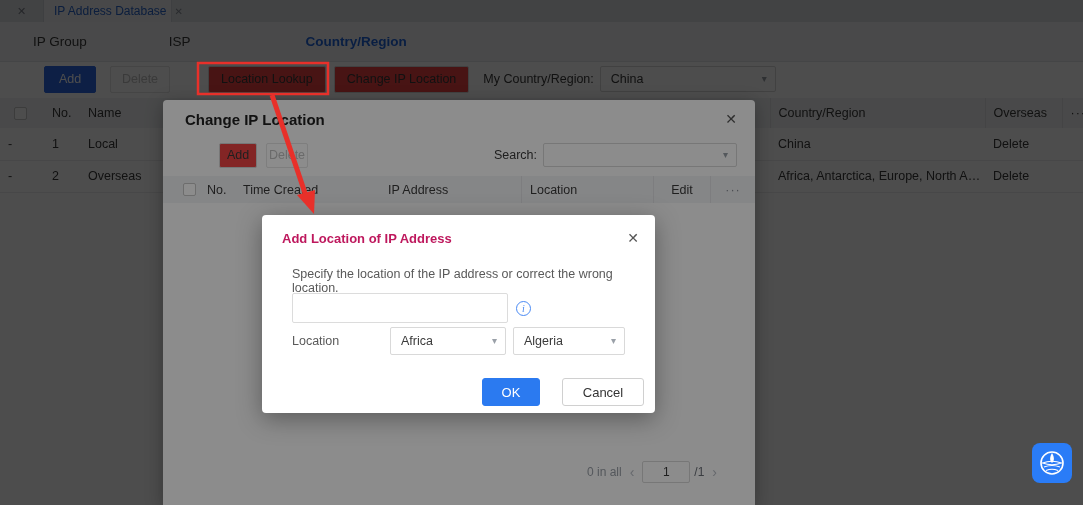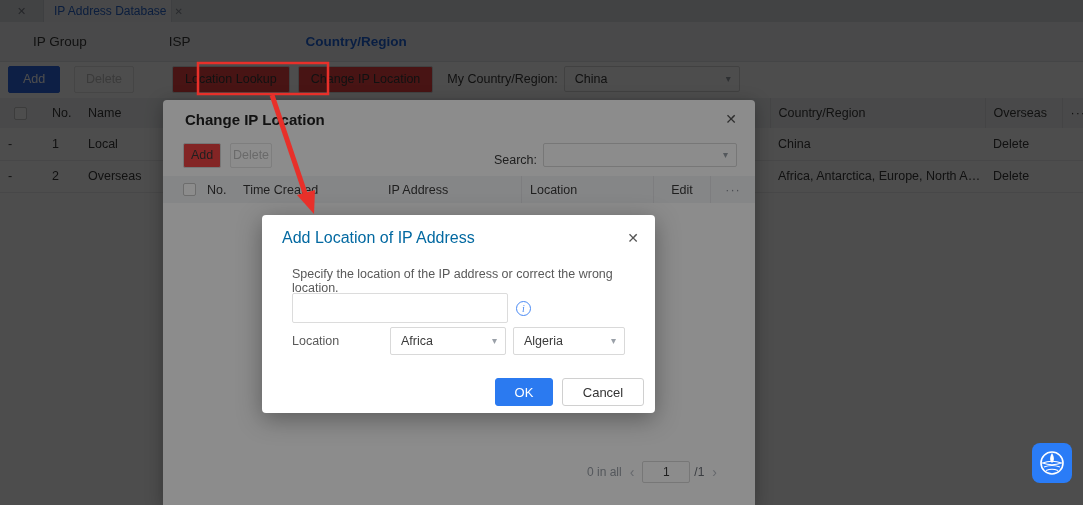--- a/index.html
+++ b/index.html
@@ -22,21 +22,21 @@
 
   .navrow { height:40px; background:#f4f5f7; display:flex; align-items:center;
     border-bottom:1px solid #e4e6ea; }
   .nav-item { font-size:13.5px; color:#3a3a3a; cursor:default; }
   .nav-ipgroup { margin-left:33px; }
   .nav-isp { margin-left:82px; }
   .nav-country { margin-left:115px; color:#2266dd; font-weight:bold; }
 
   .toolbar { height:34px; display:flex; align-items:center; padding-left:8px; }
   .btn { font-size:12.5px; border-radius:2px; display:inline-flex; align-items:center;
-    justify-content:center; height:27px; padding:0 12px; white-space:nowrap; }
+    justify-content:center; height:27px; padding:0 12px; white-space:nowrap;margin-left:36px; }
   .btn-primary { background:#2e6be6; color:#fff; border:1px solid #2e6be6; width:52px; }
   .btn-plain { background:#ef4444; color:#3a3a3a; border:1px solid #d9d9d9; }
   .btn-disabled { background:#fff; color:#c2c2c2; border:1px solid #e5e5e5; }
   .tb-del { margin-left:14px; width:60px; }
   .tb-ll { margin-left:38px; }
   .tb-cil { margin-left:8px; }
   .tb-udb { margin-left:8px; }
   .myregion { display:flex; align-items:center; margin-left:14px; }
   .myregion .lab { font-size:12.5px; color:#3a3a3a; }
   .combo { position:relative; border:1px solid #d9d9d9; border-radius:2px; background:#fff;
@@ -66,21 +66,21 @@
   
   .modal1 { position:absolute; left:163px; top:100px; width:592px; height:405px;
     background:#fff; z-index:20; border-radius:4px 4px 0 0;
     box-shadow:0 4px 18px rgba(0,0,0,0.3); }
   .modal1 .hdr { height:38px; display:flex; align-items:center; padding:0 18px 0 22px; }
   .modal1 .hdr .title { font-size:15px; font-weight:bold; color:#222; flex:1; }
   .modal-x { color:#555; font-size:14px; line-height:1; cursor:default; }
   .modal1 .tbar { height:34px; display:flex; align-items:center; padding:0 18px 0 20px; }
   .m1-add { width:38px; height:25px; }
   .m1-del { width:42px; height:25px; margin-left:9px; }
-  .m1-search { margin-left:auto; display:flex; align-items:flex-end; }
+  .m1-search { margin-left:auto; display:flex; align-items:center; }
   .m1-search .lab { font-size:12.5px; color:#3a3a3a; margin-right:6px; }
   .search-combo { width:194px; height:24px; }
   .m1-thead { margin:4px 0 0 0; height:27px; display:flex; align-items:center;
     background:#f3f4f6; font-size:12.5px; color:#3a3a3a; }
   .m1-thead .c { height:100%; display:flex; align-items:center; }
   .c-chk { width:44px; padding-left:20px; }
   .c-no { width:36px; }
   .c-time { width:145px; }
   .c-ip { width:133px; }
   .c-loc { width:132px; padding-left:8px; }
@@ -94,37 +94,37 @@
   .pg-input { width:48px; height:22px; border:1px solid #d9d9d9; border-radius:2px;
     text-align:center; font-size:12px; color:#3a3a3a;
     font-family:"Liberation Sans",sans-serif; }
   .pg-of { color:#6a6f77; margin-left:4px; }
 
   
   .modal2 { position:absolute; left:262px; top:215px; width:393px; height:198px;
     background:#fff; z-index:40; border-radius:4px;
     box-shadow:0 6px 24px rgba(0,0,0,0.35); }
   .modal2 .hdr { height:36px; display:flex; align-items:center; padding:10px 16px 0 20px; }
-  .modal2 .hdr .title { font-size:16px; font-weight:normal; color:#0369a1; flex:1; }
+  .modal2 .hdr .title { font-size:13px; font-weight:bold; color:#be185d; flex:1; }
   .modal2 .desc { font-size:12.5px; color:#595959; padding:16px 0 0 30px; }
   .form-row { position:absolute; left:30px; display:flex; align-items:center; }
   .row-ip { top:78px; }
   .row-loc { top:112px; }
   .f-label { font-size:12.5px; color:#595959; width:98px; }
   .f-input { width:216px; height:30px; border:1px solid #dcdcdc; border-radius:2px;
     font-size:12.5px; color:#333; padding:0 8px;
     font-family:"Liberation Sans",sans-serif; }
   .info-i { width:15px; height:15px; border:1px solid #4a8af4; border-radius:50%;
     color:#4a8af4; font-size:10px; display:inline-flex; align-items:center;
     justify-content:center; margin-left:8px; font-style:italic;
     font-family:"Liberation Serif",serif; }
   .sel-continent { width:116px; height:28px; }
   .sel-country { width:112px; height:28px; margin-left:7px; }
   .m2-btns { position:absolute; left:0; top:163px; width:100%; display:flex;
-    justify-content:flex-end; padding-right:11px; gap:9px; }
+    justify-content:flex-end; padding-right:11px; gap:22px; }
   .btn-ok { width:58px; height:28px; background:#2b7af0; border:1px solid #2b7af0;
     color:#fff; font-size:13px; border-radius:3px; display:flex; align-items:center;
     justify-content:center; }
   .btn-cancel { width:82px; height:28px; background:#fff; border:1px solid #d0d0d0;
     color:#333; font-size:13px; border-radius:3px; display:flex; align-items:center;
     justify-content:center; }
 
   
   .annot { position:absolute; inset:0; z-index:60; pointer-events:none; }
   .logo { position:absolute; left:1032px; top:443px; width:40px; height:40px;

